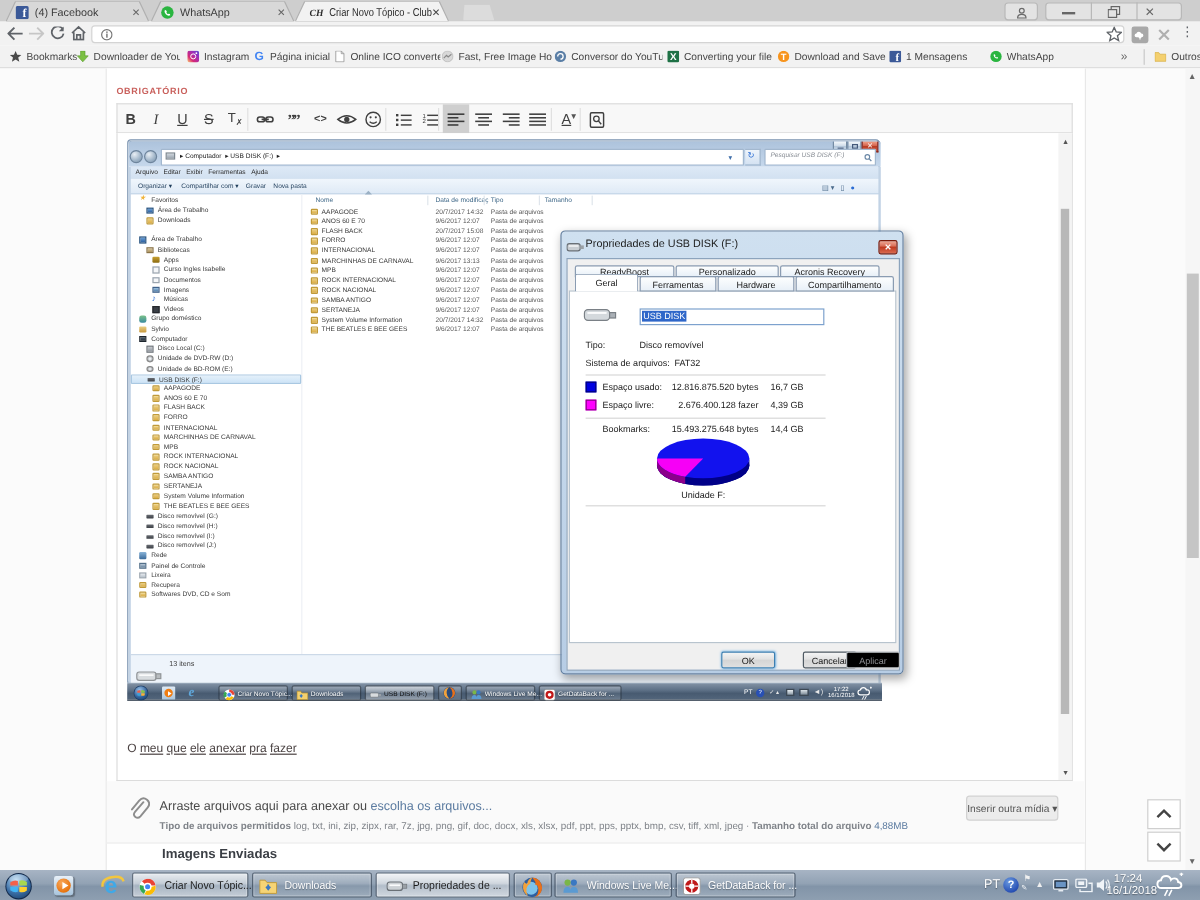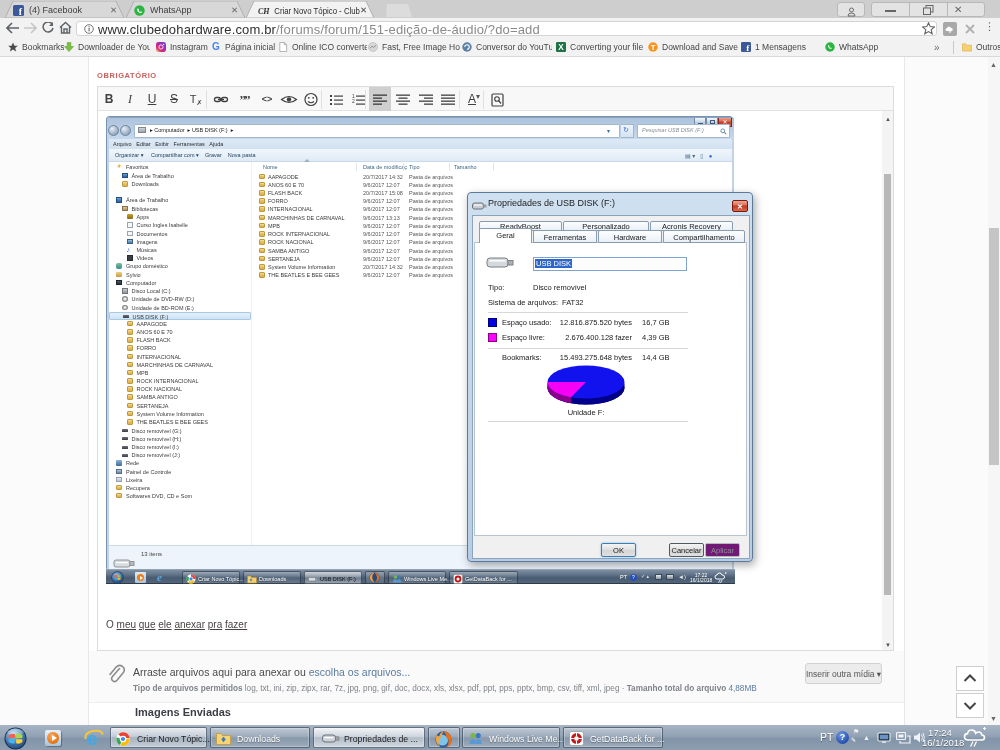--- a/index.html
+++ b/index.html
@@ -56,21 +56,21 @@
 .ti.bin{background:linear-gradient(#e8ecf0,#b8c2cc);border:0.5px solid #98a2ac}
 .tr.tsel{background:linear-gradient(#e4f0fa,#cde4f7);border:0.5px solid #a9c8e2;border-radius:1px}
 
 #dlg{position:absolute;left:467px;top:192px;width:286px;height:370px;background:linear-gradient(#cfe0f0,#b7cde5);border:1px solid #5c7a9c;border-radius:4px;box-shadow:2px 3px 8px rgba(0,0,0,.35)}
 #dlginner{position:absolute;left:4px;top:22px;width:278px;height:344px;background:#f0f0f0;border:1px solid #8ca4bd}
 .dtab{position:absolute;top:5px;height:10px;background:linear-gradient(#fdfefe,#e8f0f8);border:1px solid #8a9cb2;border-radius:2px 2px 0 0;font-size:7.5px;color:#1a1a1a;text-align:center;line-height:10px;z-index:1}
 .dtab2{position:absolute;top:14px;height:13px;background:linear-gradient(#fdfefe,#e8f0f8);border:1px solid #8a9cb2;border-radius:2px 2px 0 0;font-size:7.5px;color:#1a1a1a;text-align:center;line-height:13px;z-index:2}
 #dpanel{position:absolute;left:1px;top:26px;width:273px;height:294px;background:#fff;border:1px solid #b8c4ce;z-index:1}
 .d7{position:absolute;font-size:7.5px;color:#1a1a1a;white-space:nowrap}
 .d7r{position:absolute;font-size:7.5px;color:#1a1a1a;width:95px;left:62px;text-align:right;white-space:nowrap}
-.dbtn{position:absolute;top:327px;width:35px;height:14px;background:linear-gradient(#f4f4f4,#e2e2e2 45%,#d5d5d5 50%,#e0e0e0);border:1px solid #707070;border-radius:2px;font-size:7.5px;color:#1a1a1a;text-align:center;line-height:13px}
+.dbtn{position:absolute;top:327px;width:45px;height:14px;background:linear-gradient(#f4f4f4,#e2e2e2 45%,#d5d5d5 50%,#e0e0e0);border:1px solid #707070;border-radius:2px;font-size:7.5px;color:#1a1a1a;text-align:center;line-height:13px}
 
 #tb2{position:absolute;left:106px;top:569px;width:629px;height:15px;background:linear-gradient(#7e8ea1,#5d7086 40%,#485b71 60%,#52657b);border-top:1px solid #93a3b5;border-bottom:1px solid #2c3a4a}
 .t2b{position:absolute;top:1px;height:13px;border-radius:2px;border:1px solid rgba(30,40,52,.6);background:linear-gradient(rgba(255,255,255,.30),rgba(255,255,255,.10) 45%,rgba(255,255,255,.05) 55%,rgba(255,255,255,.15))}
 .t2b.active{background:linear-gradient(rgba(255,255,255,.65),rgba(255,255,255,.35) 45%,rgba(255,255,255,.2) 55%,rgba(255,255,255,.4))}
 .t2b s{position:absolute;left:15px;top:3.5px;font-size:5.5px;color:#fff;text-decoration:none;white-space:nowrap;overflow:hidden;text-shadow:0 1px 1px rgba(0,0,0,.4)}
 .t2b.active s{color:#111;text-shadow:none}
 .t2i{position:absolute;left:2.5px;top:1.5px;width:10px;height:10px}
 
 #taskbar{position:absolute;left:0;top:725px;width:1000px;height:25px;background:linear-gradient(#a7b4c4,#92a2b4 45%,#8294a8 55%,#8e9fb1)}
 .tbtn{position:absolute;top:2px;height:21px;border-radius:2px;border:1px solid rgba(60,75,92,.75);background:linear-gradient(rgba(255,255,255,.30),rgba(255,255,255,.10) 45%,rgba(255,255,255,.04) 50%,rgba(255,255,255,.16));box-shadow:inset 0 0 0 1px rgba(255,255,255,.25);color:#fff;font-size:10px}
@@ -144,21 +144,20 @@
       </svg>
     <svg style="position:absolute;left:59px;top:3px" width="13" height="13" viewBox="0 0 13 13">
         <path d="M1 6.5 L6.5 1.5 L12 6.5 M2.5 5.8 L2.5 12 L10.5 12 L10.5 5.8 M5 12 L5 8 L8 8 L8 12" stroke="#5f6368" stroke-width="1.4" fill="none"></path>
       </svg>
     <div style="position:absolute;left:76px;top:3px;width:861px;height:15px;background:#fff;border:1px solid #d4d4d4;border-radius:3px"></div>
     <svg style="position:absolute;left:84px;top:6px" width="10" height="10" viewBox="0 0 10 10">
         <circle cx="5" cy="5" r="4.3" fill="none" stroke="#757575"></circle>
         <rect x="4.5" y="4" width="1.2" height="3.4" fill="#757575"></rect>
         <rect x="4.5" y="2.2" width="1.2" height="1.2" fill="#757575"></rect>
       </svg>
-    <div style="position:absolute;left:98px;top:4px;font-size:13px;letter-spacing:0.15px;color:#2f2f2f;white-space:nowrap">www.clubedohardware.com.br<span style="color:#8a8a8a">/forums/forum/151-edição-de-áudio/?do=add</span></div>
     <svg style="position:absolute;left:922px;top:4px" width="13" height="13" viewBox="0 0 13 13">
         <path d="M6.5 0.8 L8.2 4.6 L12.4 5 L9.2 7.7 L10.2 11.8 L6.5 9.6 L2.8 11.8 L3.8 7.7 L0.6 5 L4.8 4.6 Z" fill="none" stroke="#5f6368" stroke-width="1.1"></path>
       </svg>
     <div style="position:absolute;left:943px;top:3.5px;width:14px;height:14px;background:#a8a8a8;border-radius:2px"><svg width="14" height="14" viewBox="0 0 14 14">
           <path d="M4 9 Q2.5 9 2.5 7.5 Q2.5 6 4 6 Q4.3 4.5 6 4.5 Q7.6 4.5 8 6 Q9.8 5.8 9.8 7.5 Q9.8 9 8.3 9 Z" fill="#fff"></path>
           <path d="M7 11 L7 8.4 M6 9.4 L7 8.4 L8 9.4" stroke="#fff" fill="none"></path>
         </svg></div>
     <svg style="position:absolute;left:964px;top:5px" width="12" height="12" viewBox="0 0 12 12">
         <path d="M2 2 L10 10 M10 2 L2 10" stroke="#b0b0b0" stroke-width="1.8"></path>
       </svg>
@@ -657,21 +656,21 @@
           <path d="M7.5 17 A38.5 16.5 0 0 0 84.5 17 L84.5 23 A38.5 16.5 0 0 1 7.5 23 Z" fill="#000088"></path>
           <path d="M7.5 17 L7.5 23 A38.5 16.5 0 0 0 31 38.3 L31 32.3 A38.5 16.5 0 0 1 7.5 17 Z" fill="#8b008b"></path>
           <ellipse cx="46" cy="17" rx="38.5" ry="16.5" fill="#1212ee"></ellipse>
           <path d="M46 17 L7.5 17 A38.5 16.5 0 0 0 31 32.3 Z" fill="#f600f6"></path>
         </svg>
         <div class="d7" style="left:50px;top:165px;width:122px;text-align:center">Unidade F:</div>
         <div style="position:absolute;left:13px;top:178px;width:200px;height:1px;background:#d8d8d8"></div>
       </div>
       <div class="dbtn" style="left:128px;border-color:#3c7fb1;box-shadow:0 0 2px #6ab0e8">OK</div>
       <div class="dbtn" style="left:196px;border-color:#4f5a63">Cancelar</div>
-      <div class="dbtn" style="left:232px;color:#8e9094;border-color:#b5babf;background:#701a75">Aplicar</div>
+      <div class="dbtn" style="left:232px;color:#8e9094;border-color:#b5babf;background:#000000">Aplicar</div>
     </div>
   </div>
   <div id="tb2">
     <svg style="position:absolute;left:5px;top:1px" width="13" height="13" viewBox="0 0 13 13">
         <circle cx="6.5" cy="6.5" r="6.2" fill="#1f3d66"></circle>
         <circle cx="6.5" cy="6.5" r="5.6" fill="url(#orb2)"></circle>
         <defs>
           <radialGradient id="orb2" cx="0.4" cy="0.3" r="0.9">
             <stop offset="0" stop-color="#9cc4ea"></stop>
             <stop offset="0.6" stop-color="#2f5f96"></stop>

